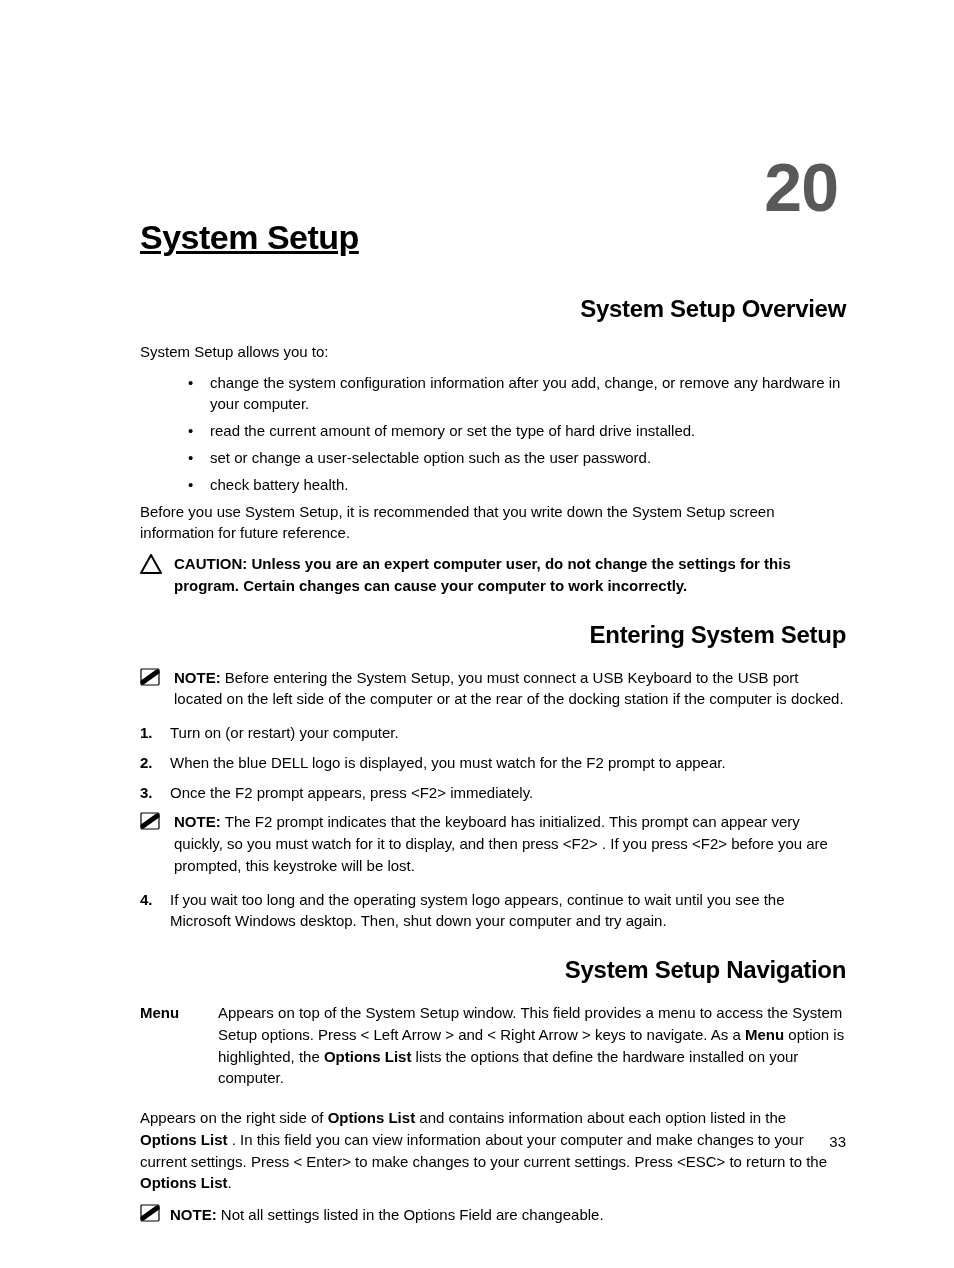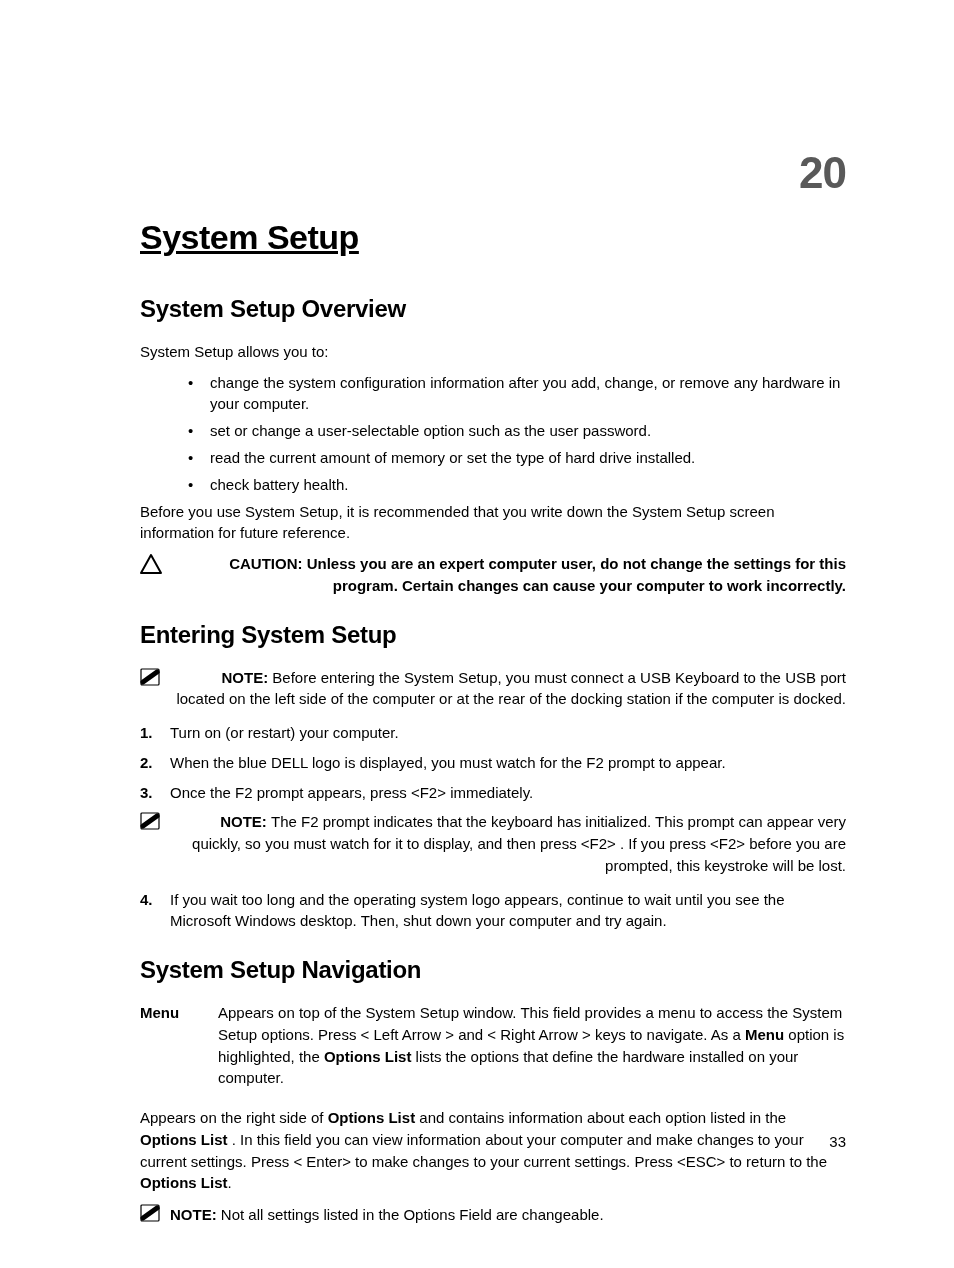--- a/index.html
+++ b/index.html
@@ -9,41 +9,42 @@
     background: #fff;
     font-family: Arial, Helvetica, sans-serif;
     font-size: 15px;
     color: #000;
     position: relative;
     padding: 160px 108px 80px 140px;
   }
   .chapter-number {
     position: absolute;
     top: 148px;
-    right: 108px;
-    font-size: 44px;
+    right: 116px;
+    font-size: 68px;
     font-weight: bold;
     color: #595959;
     font-family: Arial, Helvetica, sans-serif;
     letter-spacing: -1px;
   }
   h1 {
     font-size: 34px;
     font-weight: bold;
     margin-top: 58px;
     margin-bottom: 38px;
     letter-spacing: -0.5px;
     text-decoration: underline;
   }
   h2 {
     font-size: 24px;
     font-weight: bold;
     margin-top: 24px;
     margin-bottom: 18px;
     letter-spacing: -0.3px;
+    text-align: right;
   }
   p { line-height: 1.4; margin-bottom: 10px; }
   ul {
     list-style: none;
     padding-left: 48px;
   }
   ul li {
     position: relative;
     padding-left: 22px;
     margin-bottom: 6px;
@@ -72,21 +73,21 @@
     gap: 12px;
     margin-bottom: 12px;
     margin-top: 4px;
   }
   .admon .icon {
     width: 22px;
     height: 22px;
     flex-shrink: 0;
     margin-top: 1px;
   }
-  .admon .msg { flex: 1; line-height: 1.45; text-align: right; }
+  .admon .msg { flex: 1; line-height: 1.45; }
   .caution-icon svg { display: block; }
   .note-icon {
     width: 20px;
     height: 18px;
     position: relative;
   }
   .note-icon svg { display: block; }
   .deflist { }
   .defrow { display: flex; gap: 16px; margin-bottom: 18px; }
   .defrow .term { font-weight: bold; width: 62px; flex-shrink: 0; line-height: 1.4; }
@@ -111,22 +112,22 @@
 <div class="chapter-number">20</div>
 
 <h1>System Setup</h1>
 
 <h2>System Setup Overview</h2>
 
 <p>System Setup allows you to:</p>
 
 <ul>
   <li>change the system configuration information after you add, change, or remove any hardware in your computer.</li>
+  <li>read the current amount of memory or set the type of hard drive installed.</li>
   <li>set or change a user-selectable option such as the user password.</li>
-  <li>read the current amount of memory or set the type of hard drive installed.</li>
   <li>check battery health.</li>
 </ul>
 
 <p>Before you use System Setup, it is recommended that you write down the System Setup screen information for future reference.</p>
 
 <div class="admon">
   <span class="icon caution-icon">
     <svg width="22" height="20" viewBox="0 0 22 20">
         <path d="M11 1 L21 19 L1 19 Z" fill="none" stroke="#000" stroke-width="2" stroke-linejoin="round"></path>
       </svg>

